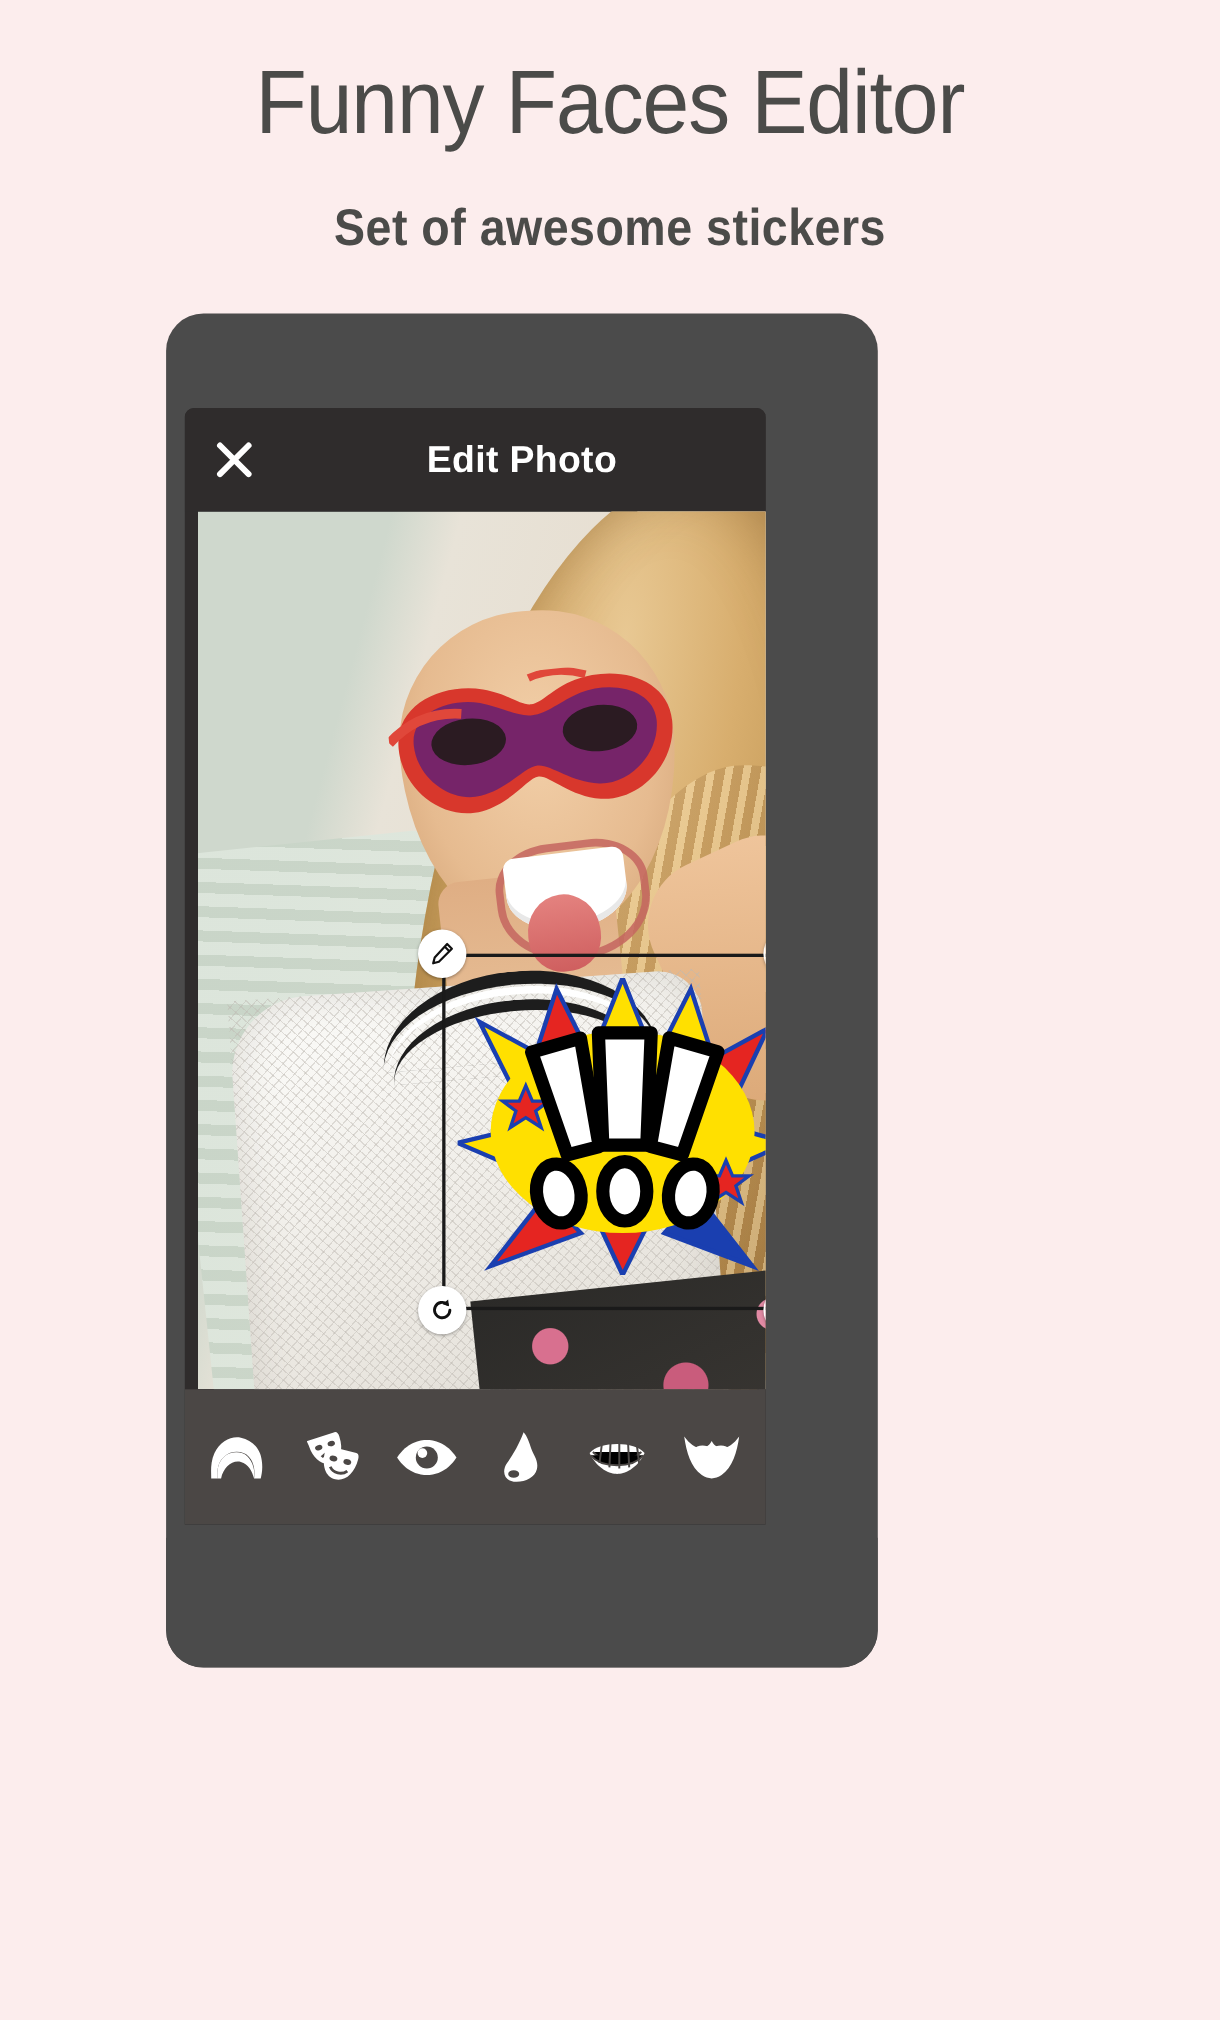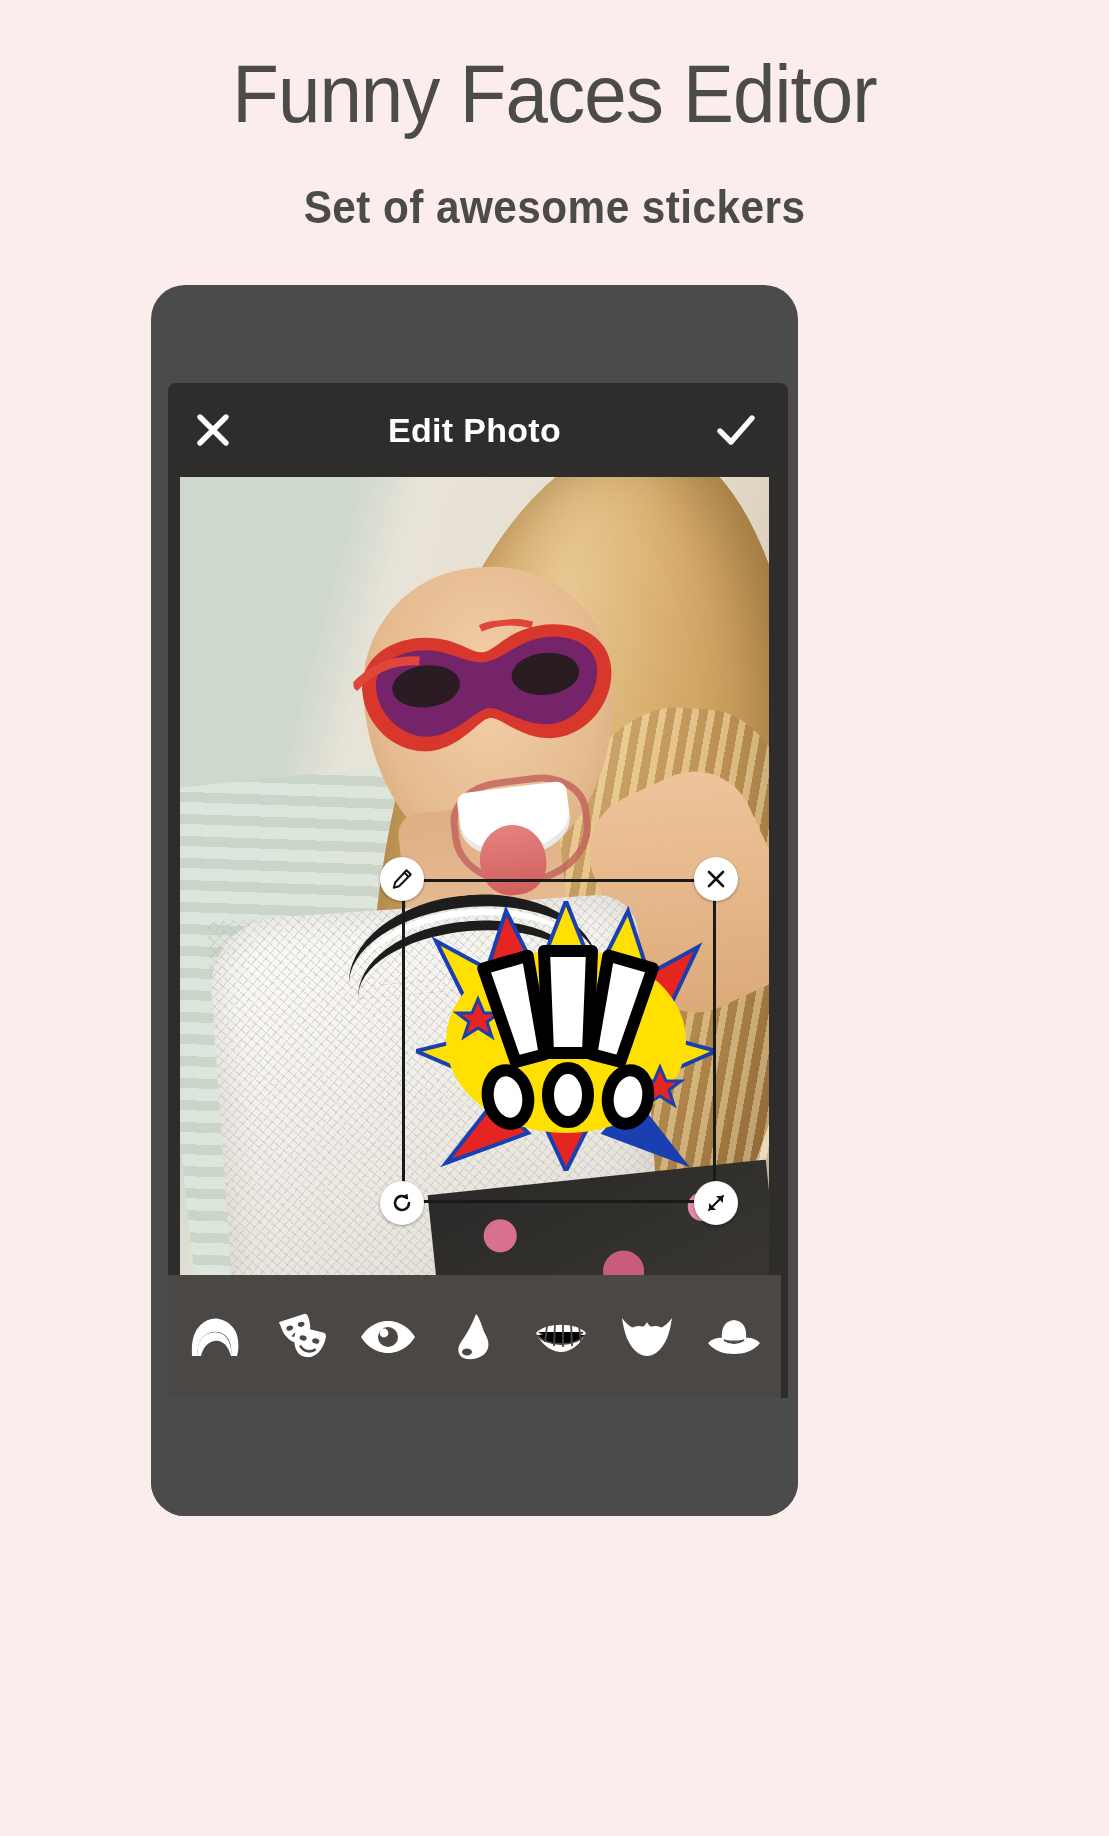--- a/index.html
+++ b/index.html
@@ -34,22 +34,22 @@
   
   .phone{
     position:absolute;left:151px;top:285px;
     width:647px;height:1231px;
     background:#4b4b4b;
     border-radius:34px;
     box-shadow:0 0 0 0 rgba(0,0,0,0);
     overflow:hidden;
   }
   .phone-screen{
-    position:absolute;left:17px;top:98px;
-    width:620px;height:1015px;
+    position:absolute;left:17px;top:86px;
+    width:528px;height:1015px;
     background:#2f2c2c;
     border-radius:8px 8px 0 0;
     overflow:hidden;
   }
   
   .appbar{
     position:absolute;left:0;top:0;width:613px;height:94px;
     background:#2f2c2c;
     display:flex;align-items:center;
     border-radius:8px 8px 0 0;

